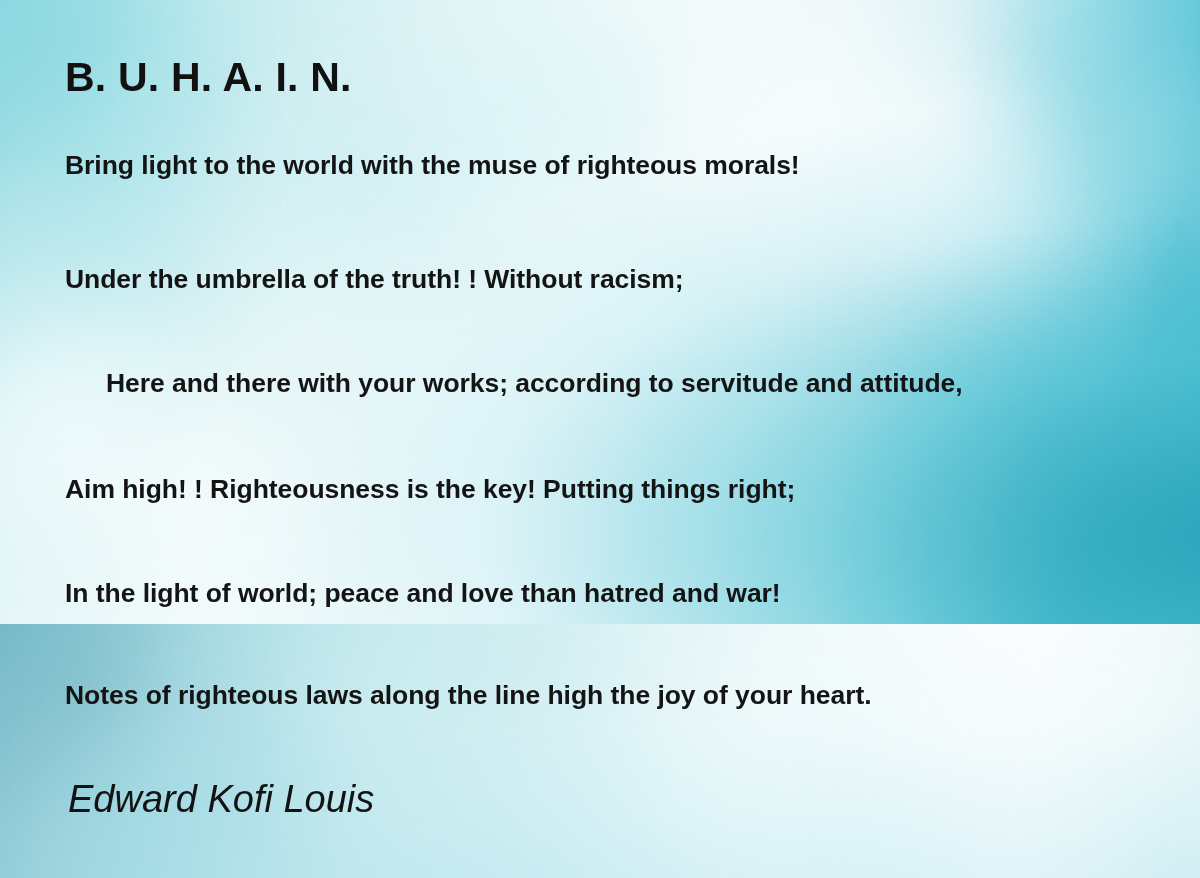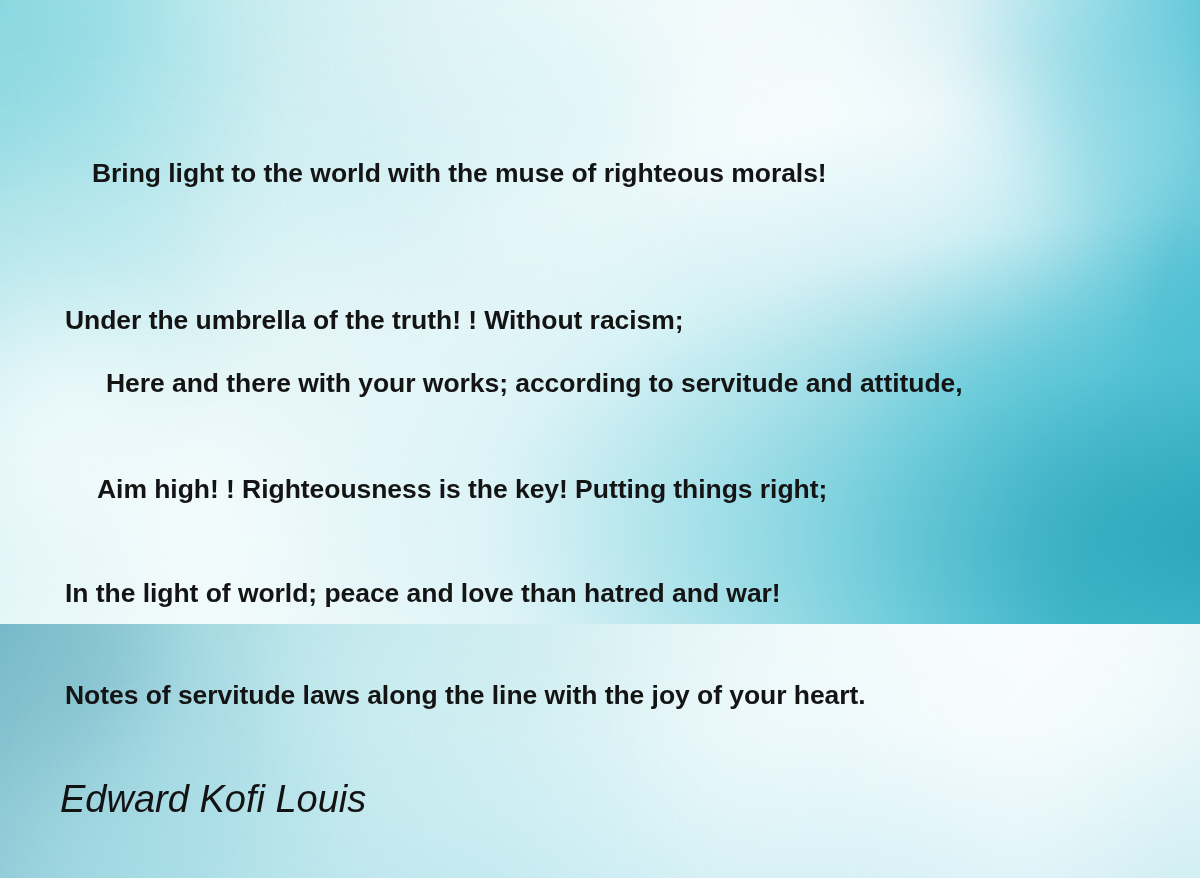--- a/index.html
+++ b/index.html
@@ -129,21 +129,21 @@
     left: 65px;
     font-size: 26.5px;
     font-weight: bold;
     letter-spacing: -0.05px;
     color: #141414;
     white-space: nowrap;
   }
 
   .poem-author {
     position: absolute;
-    left: 60px;
+    left: 68px;
     top: 778px;
     font-size: 38px;
     font-style: italic;
     font-weight: normal;
     color: #131313;
     white-space: nowrap;
   }
 </style>
 </head>
 <body>
@@ -188,26 +188,27 @@
         <div class="blob blob-soft" style="left: 1020px; top: 10px; width: 210px; height: 200px; background: rgba(247, 253, 254, 0.6);"></div>
         <div class="blob blob-soft" style="left: 380px; top: 150px; width: 220px; height: 180px; background: rgba(198, 235, 241, 0.45);"></div>
         <div class="blob blob-soft" style="left: 760px; top: 150px; width: 230px; height: 180px; background: rgba(222, 245, 249, 0.45);"></div>
         <div class="blob blob-soft" style="left: 1080px; top: 130px; width: 200px; height: 180px; background: rgba(214, 242, 246, 0.45);"></div>
       </div>
     <div class="band-vwash"></div>
   </div>
 
   <div id="text-layer">
 
+    <div class="poem-title">B. U. H. A. I. N.</div>
 
     <div id="poem-lines">
-        <div class="poem-line" style="top: 158px; margin-left: 27px;">Bring light to the world with the muse of righteous morals!</div>
-        <div class="poem-line" style="top: 264px; margin-top: 41px;">Under the umbrella of the truth! ! Without racism;</div>
+        <div class="poem-line" style="top: 150px;">Bring light to the world with the muse of righteous morals!</div>
+        <div class="poem-line" style="top: 264px;">Under the umbrella of the truth! ! Without racism;</div>
         <div class="poem-line" style="top: 368px; margin-left: 41px;">Here and there with your works; according to servitude and attitude,</div>
-        <div class="poem-line" style="top: 474px; margin-left: 32px;">Aim high! ! Righteousness is the key! Putting things right;</div>
+        <div class="poem-line" style="top: 474px;">Aim high! ! Righteousness is the key! Putting things right;</div>
         <div class="poem-line" style="top: 578px;">In the light of world; peace and love than hatred and war!</div>
-        <div class="poem-line" style="top: 680px;">Notes of servitude laws along the line with the joy of your heart.</div>
+        <div class="poem-line" style="top: 680px;">Notes of righteous laws along the line high the joy of your heart.</div>
       </div>
 
     <div class="poem-author">Edward Kofi Louis</div>
 
   </div>
 </div>
 
 </body></html>

